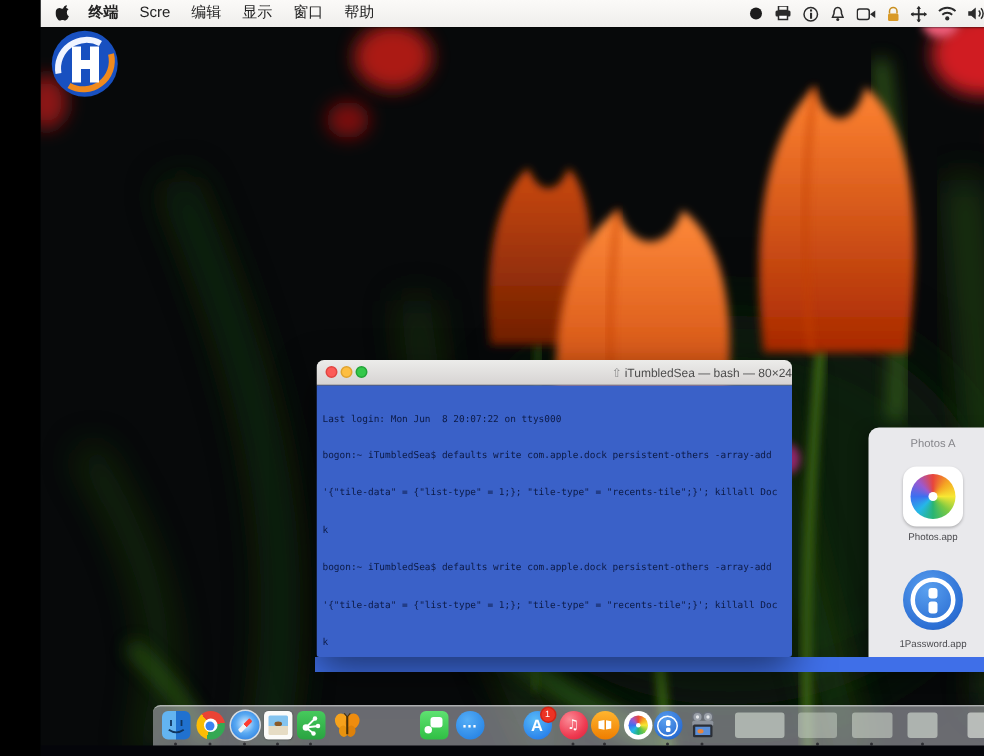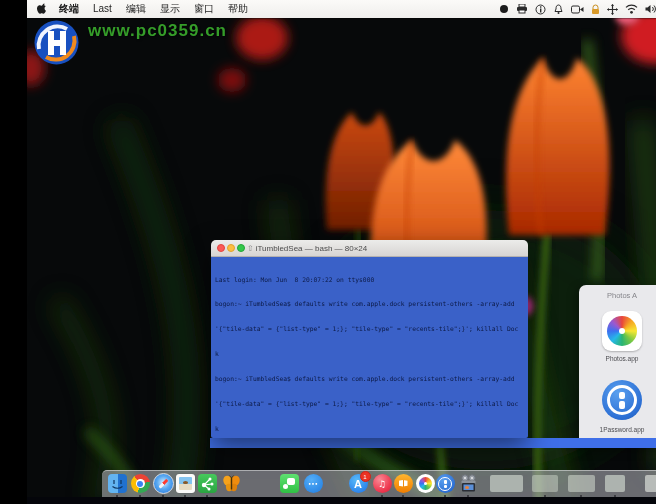--- a/index.html
+++ b/index.html
@@ -32,21 +32,21 @@
   .terminal{position:absolute;left:184px;top:240px;width:317px;height:198px;z-index:30;
     border-radius:5px 5px 2px 2px;box-shadow:0 10px 26px rgba(0,0,0,.5);overflow:hidden;}
   .titlebar{position:absolute;top:0;left:0;right:0;height:16px;
     background:linear-gradient(#ececea,#d7d4d3);border-bottom:1px solid #b4b1b0;
     display:flex;align-items:center;}
   .lights{display:flex;gap:4px;margin-left:7px;}
   .light{width:6px;height:6px;border-radius:50%;}
   .light.red{background:#fc5b57;border:1px solid #e14541;margin:-1px;}
   .light.yellow{background:#fdbe41;border:1px solid #e0a32e;margin:-1px;}
   .light.green{background:#34c84a;border:1px solid #23a438;margin:-1px;}
-  .ttl{position:absolute;left:18px;right:0;text-align:left;font-size:8px;color:#4c4c4c;padding-left:18px;}
+  .ttl{position:absolute;left:0;right:0;text-align:right;font-size:8px;color:#4c4c4c;padding-left:18px;}
   .proxy{color:#8d8d8d;margin-right:2px;font-size:8px;}
   .term-body{position:absolute;top:17px;left:0;right:0;bottom:0;background:#3a61c8;
     padding:2px 4px;font-family:"DejaVu Sans Mono",monospace;font-size:6.3px;line-height:8.3px;
     color:#0c1a45;white-space:pre-wrap;word-break:break-all;}
   .tline{min-height:8.3px;}
 
   
   .bluestripe{position:absolute;left:183px;top:438px;width:473px;height:10px;background:#3f6fe8;z-index:25;}
 
   
@@ -178,21 +178,21 @@
   </svg>
 
   <div class="menubar">
     <span class="apple">
       <svg width="11" height="13" viewBox="0 0 11 13">
         <path d="M8.4,6.9c0-1.5,1.2-2.2,1.3-2.3C9,3.6,7.9,3.5,7.5,3.5c-1,-0.1-1.9,0.6-2.4,0.6 S3.9,3.5,3.1,3.5C2,3.5,1,4.1,0.5,5.1c-1.1,1.9-0.3,4.7,0.8,6.2c0.5,0.8,1.1,1.6,1.9,1.6c0.8,0,1.1-0.5,2-0.5 s1.2,0.5,2,0.5c0.8,0,1.4-0.8,1.9-1.5c0.6-0.9,0.8-1.7,0.8-1.8C9.9,9.6,8.4,9,8.4,6.9z" transform="scale(.9) translate(0,-1)" fill="#1c1c1c"></path>
         <path d="M6.9,2.4C7.3,1.9,7.6,1.2,7.5,0.5C6.9,0.5,6.2,0.9,5.8,1.4C5.4,1.8,5.1,2.6,5.2,3.2C5.9,3.3,6.5,2.9,6.9,2.4z" fill="#1c1c1c"></path>
       </svg>
     </span>
     <span class="mitem bold">终端</span>
-    <span class="mitem">Last</span>
+    <span class="mitem">Scre</span>
     <span class="mitem">编辑</span>
     <span class="mitem">显示</span>
     <span class="mitem">窗口</span>
     <span class="mitem">帮助</span>
     <span class="mspacer"></span>
     <span class="statusicons">
       <span class="sico">
           <svg width="10" height="10">
             <circle cx="5" cy="5" r="4" fill="#1c1c1c"></circle>
           </svg>
@@ -263,21 +263,20 @@
   <div class="watermark">
     <span class="wm-logo">
       <svg width="47" height="47" viewBox="0 0 47 47">
         <circle cx="23.5" cy="23.5" r="22" fill="#1850c0"></circle>
         <path d="M6,30 a19,19 0 0 1 28,-20" fill="none" stroke="#f0f4ff" stroke-width="4"></path>
         <path d="M41,17 a19,19 0 0 1 -28,21" fill="none" stroke="#f08a1e" stroke-width="4"></path>
         <path d="M15,12 h6 v9 h6 v-9 h6 v24 h-6 v-9 h-6 v9 h-6 Z" fill="#fff"></path>
       </svg>
     </span>
     <span class="wm-text">
-      <div class="wm-url">www.pc0359.cn</div>
     </span>
   </div>
 
   <div class="terminal">
     <div class="titlebar">
       <span class="lights">
         <span class="light red"></span>
         <span class="light yellow"></span>
         <span class="light green"></span>
       </span>

